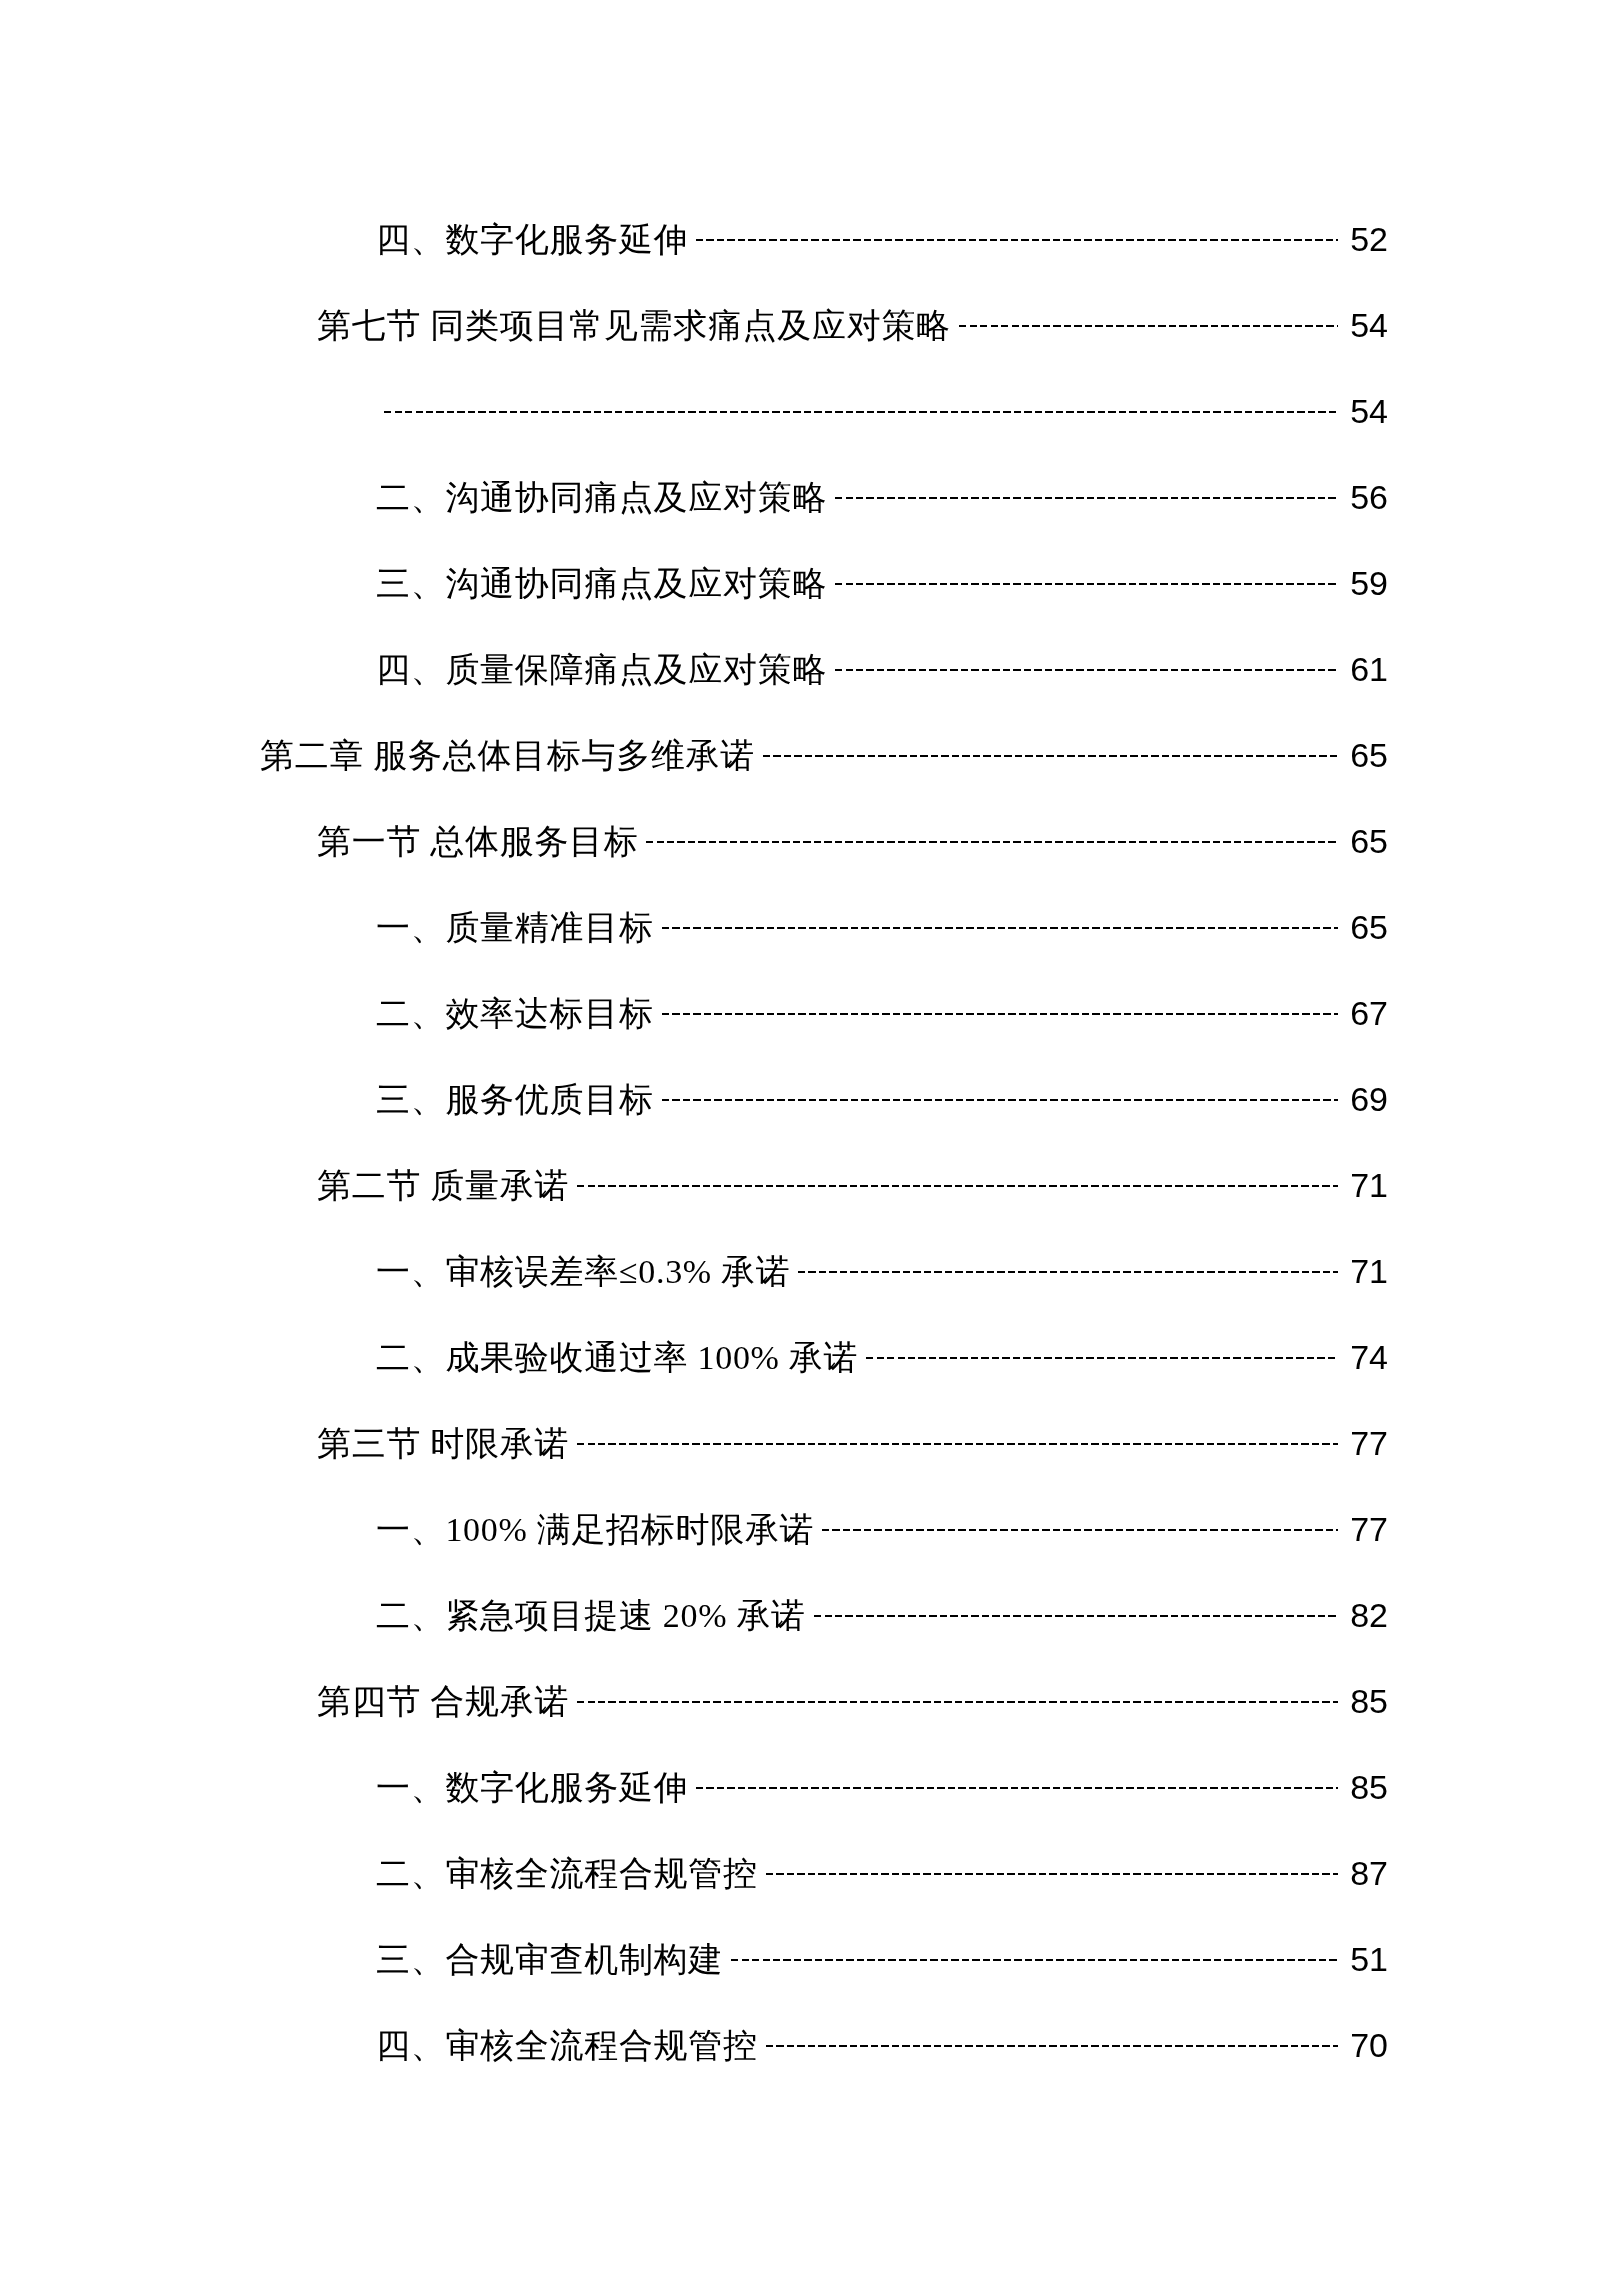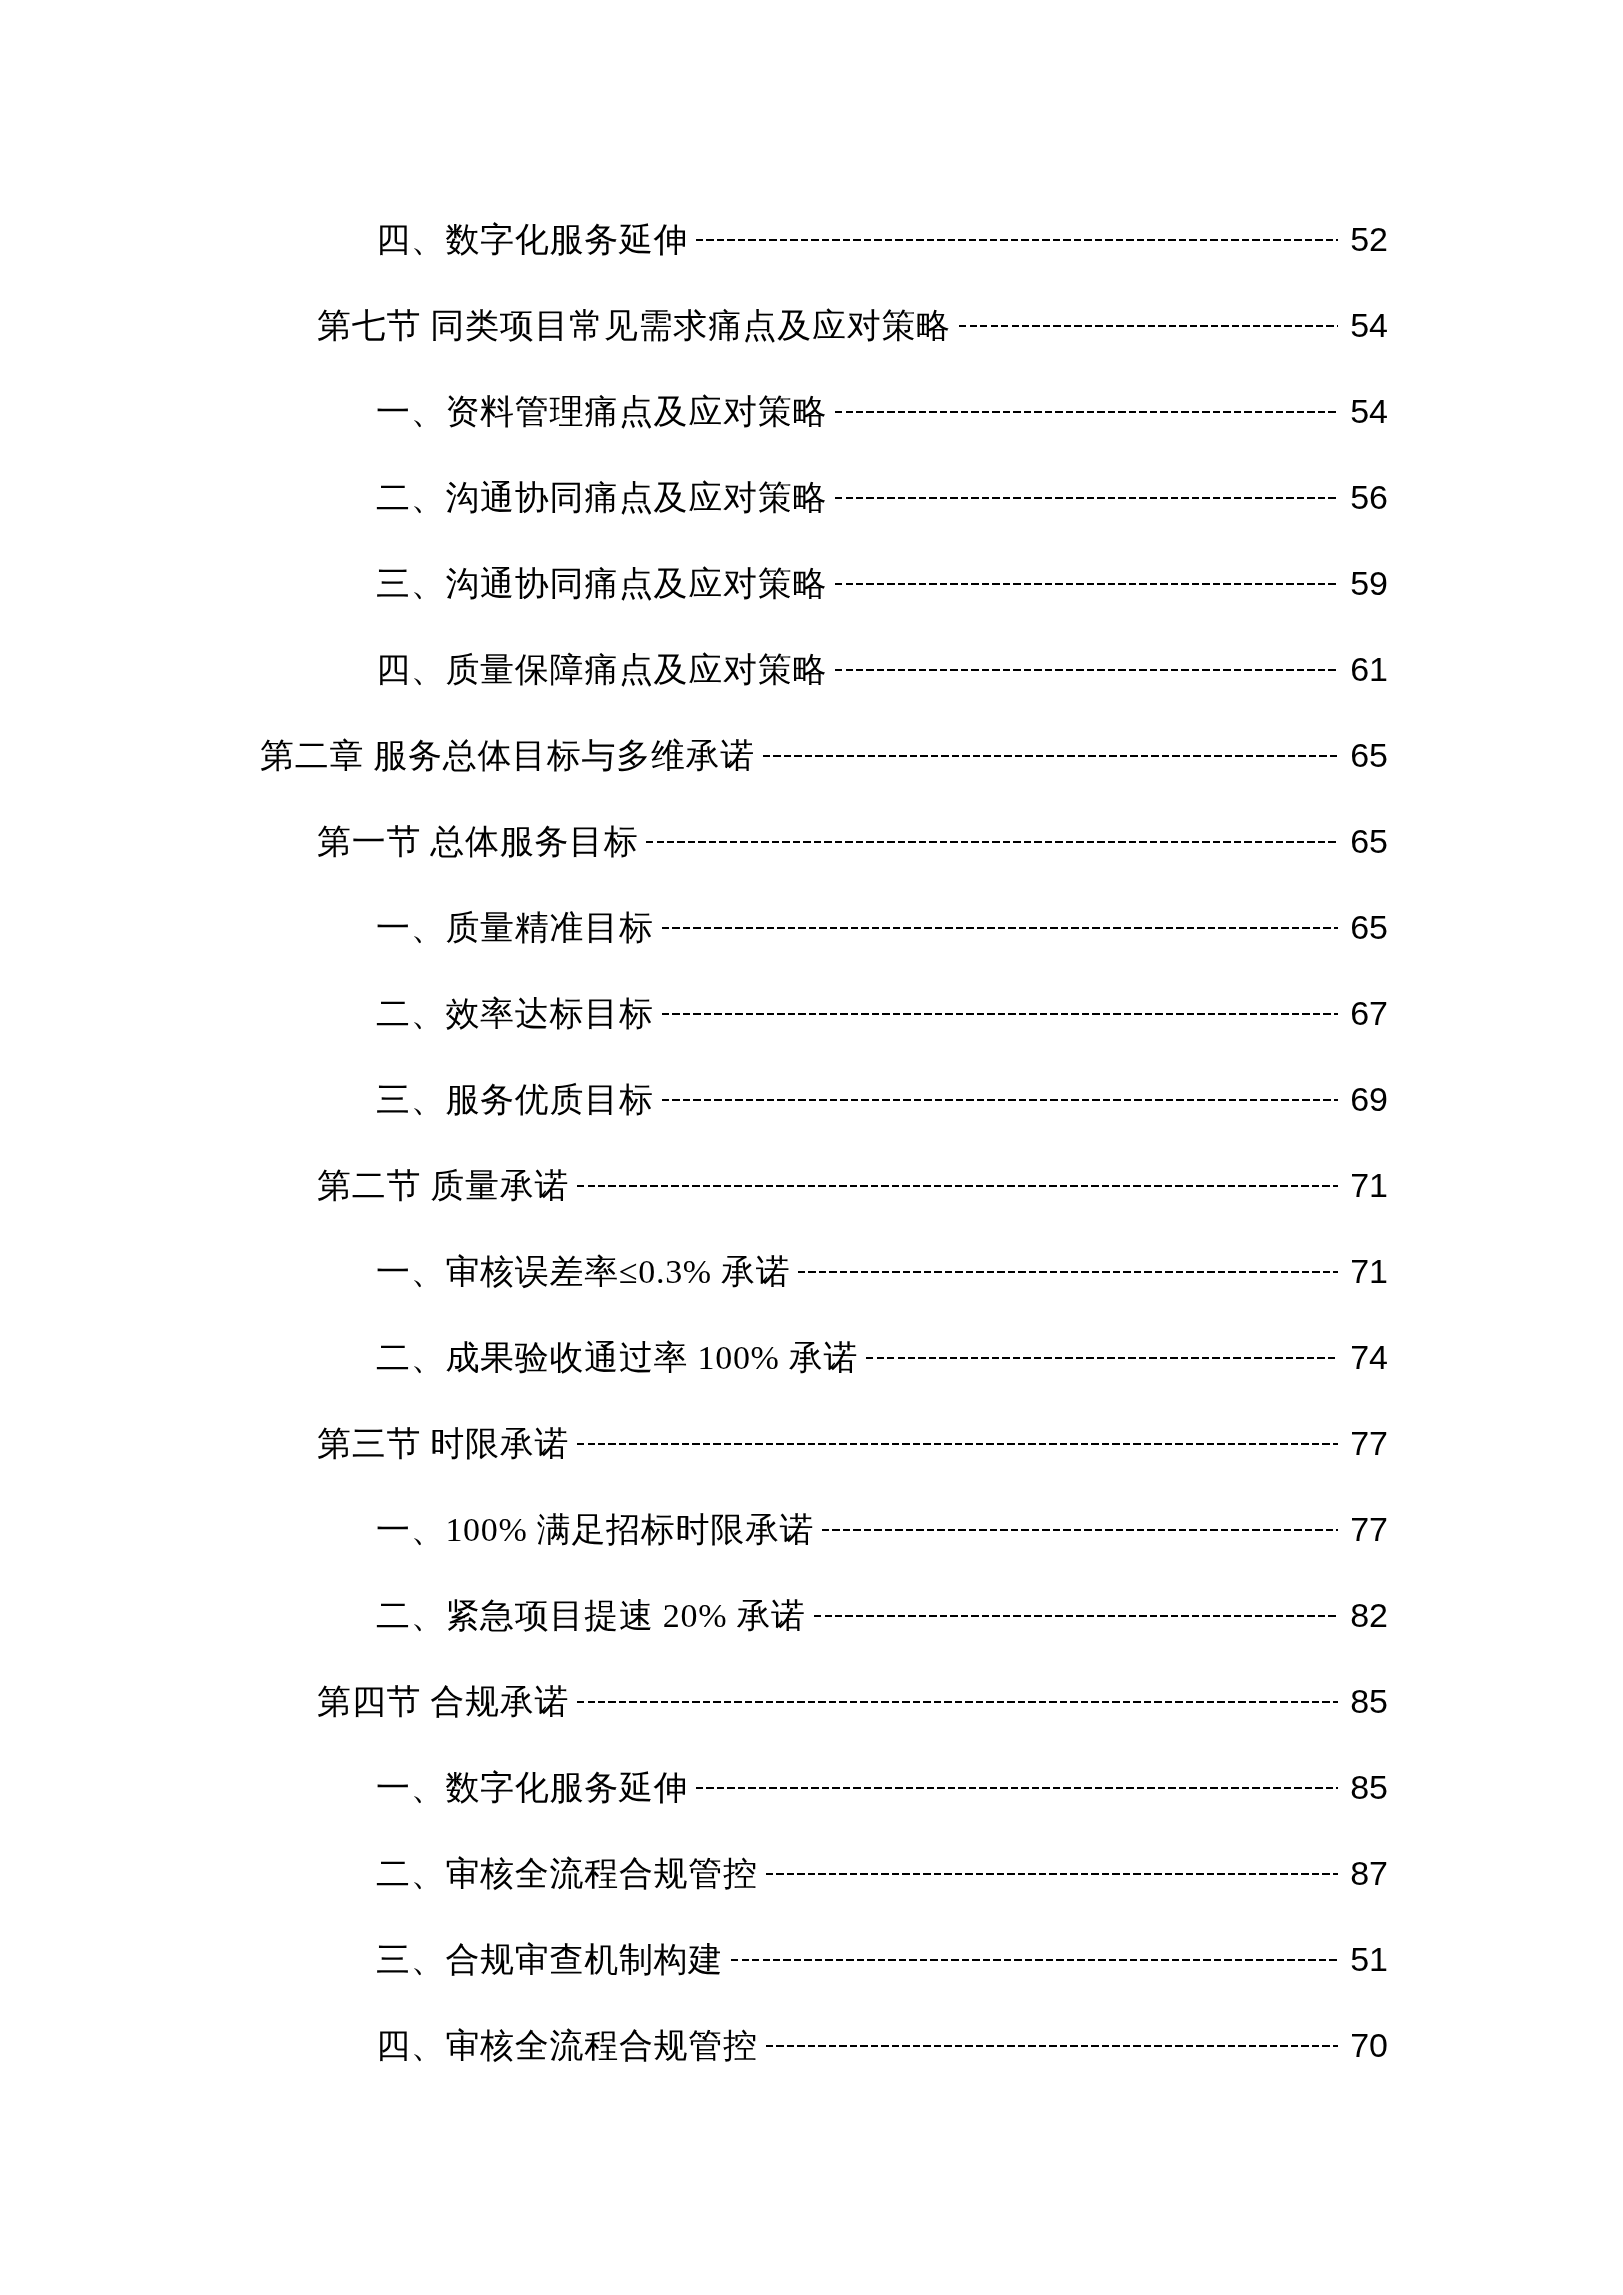--- a/index.html
+++ b/index.html
@@ -73,21 +73,20 @@
       <span class="toc-page">52</span>
     </div>
 
     <div class="toc-row lv2">
       <span class="toc-title">第七节  同类项目常见需求痛点及应对策略</span>
       <span class="toc-leader"></span>
       <span class="toc-page">54</span>
     </div>
 
     <div class="toc-row lv3">
-      <span class="toc-title">一、资料管理痛点及应对策略</span>
       <span class="toc-leader"></span>
       <span class="toc-page">54</span>
     </div>
 
     <div class="toc-row lv3">
       <span class="toc-title">二、沟通协同痛点及应对策略</span>
       <span class="toc-leader"></span>
       <span class="toc-page">56</span>
     </div>
 

